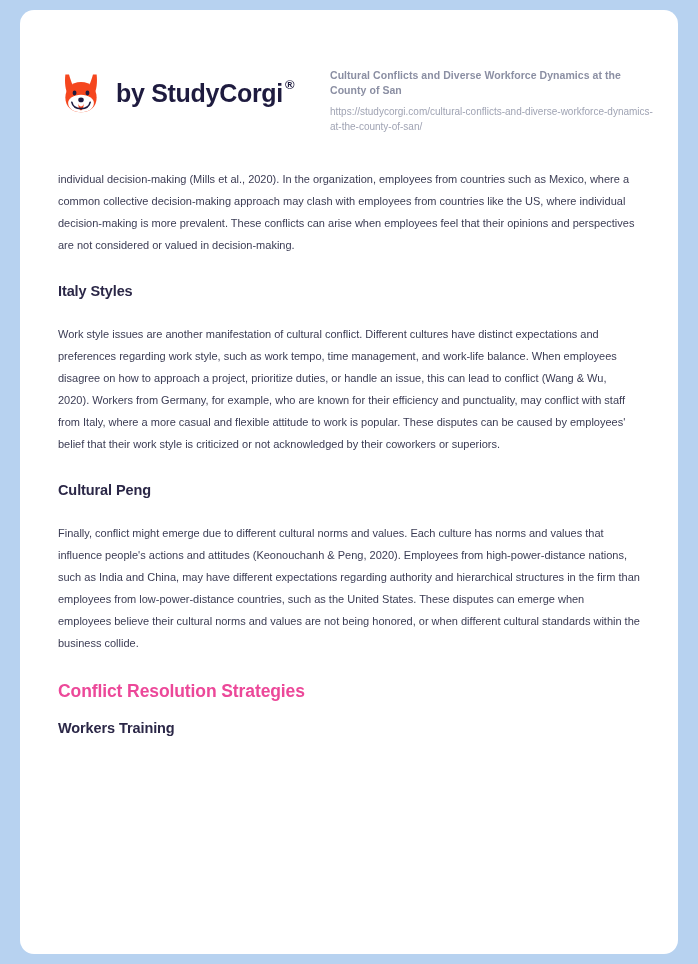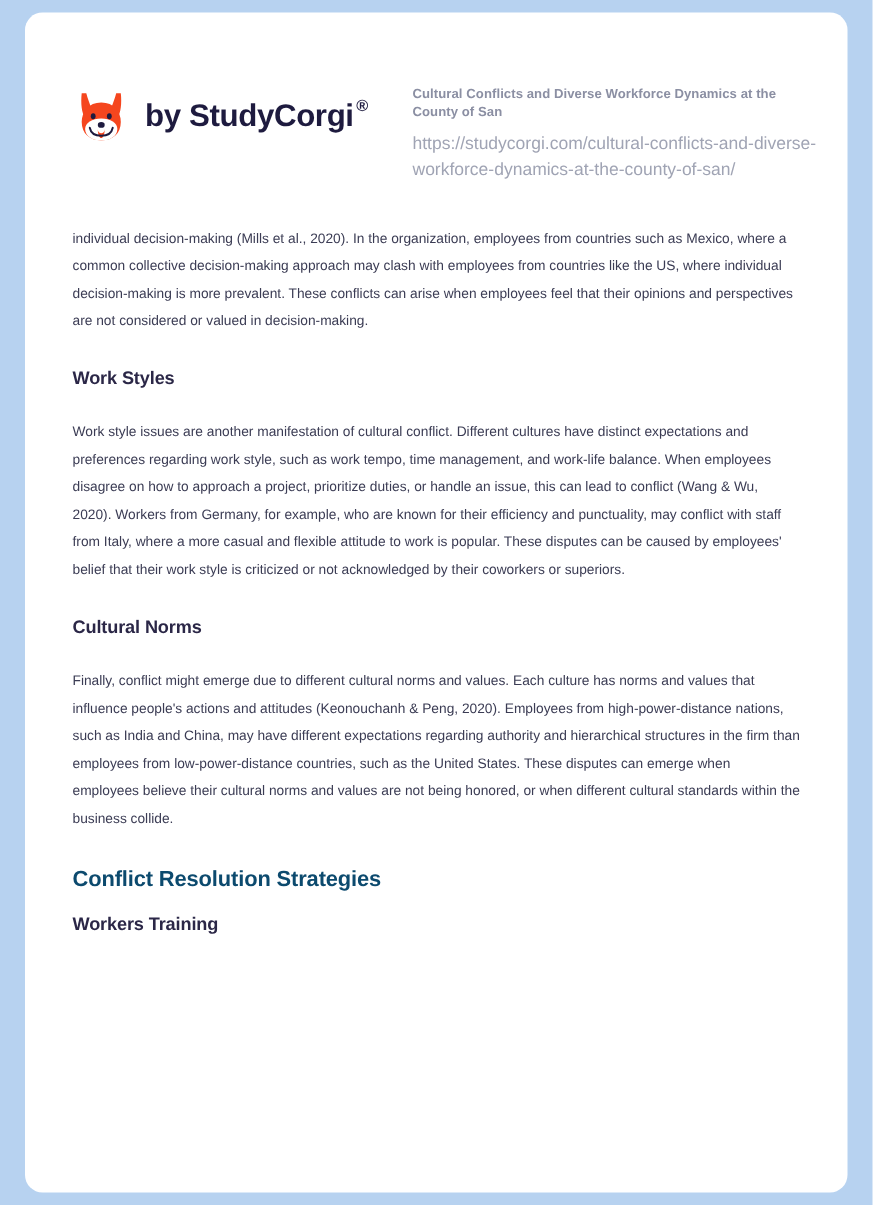--- a/index.html
+++ b/index.html
@@ -70,41 +70,41 @@
   .header-title {
     color: #8b8fa3;
     font-size: 10.5px;
     font-weight: bold;
     line-height: 1.45;
     letter-spacing: 0.05px;
     margin: 0;
   }
   .header-url {
     color: #a0a4b4;
-    font-size: 14px;
+    font-size: 10px;
     font-weight: normal;
     line-height: 1.5;
     margin: 6px 0 0 0;
     word-break: break-word;
   }
 
   
   .doc-body {
     padding: 0 38px 0 38px;
     margin-top: 34px;
   }
   .doc-body p {
     color: #3b3c54;
     font-size: 11px;
     line-height: 2.0;
     margin: 0 0 26px 0;
     text-align: left;
   }
   .doc-body h2 {
-    color: #0c4a6e;
+    color: #ec4899;
     font-size: 17.5px;
     font-weight: bold;
     line-height: 1.3;
     margin: 0 0 22px 0;
     letter-spacing: -0.1px;
   }
   .doc-body h3 {
     color: #2b2747;
     font-size: 14.5px;
     font-weight: bold;
@@ -143,24 +143,24 @@
       <p class="header-title">Cultural Conflicts and Diverse Workforce Dynamics at the County of San</p>
       <p class="header-url">https://studycorgi.com/cultural-conflicts-and-diverse-workforce-dynamics-at-the-county-of-san/</p>
     </div>
 
   </div>
 
   <div class="doc-body">
 
     <p>individual decision-making (Mills et al., 2020). In the organization, employees from countries such as Mexico, where a common collective decision-making approach may clash with employees from countries like the US, where individual decision-making is more prevalent. These conflicts can arise when employees feel that their opinions and perspectives are not considered or valued in decision-making.</p>
 
-    <h3>Work Styles</h3>
+    <h3>Italy Styles</h3>
     <p>Work style issues are another manifestation of cultural conflict. Different cultures have distinct expectations and preferences regarding work style, such as work tempo, time management, and work-life balance. When employees disagree on how to approach a project, prioritize duties, or handle an issue, this can lead to conflict (Wang &amp; Wu, 2020). Workers from Germany, for example, who are known for their efficiency and punctuality, may conflict with staff from Italy, where a more casual and flexible attitude to work is popular. These disputes can be caused by employees' belief that their work style is criticized or not acknowledged by their coworkers or superiors.</p>
 
-    <h3>Cultural Norms</h3>
+    <h3>Cultural Peng</h3>
     <p>Finally, conflict might emerge due to different cultural norms and values. Each culture has norms and values that influence people's actions and attitudes (Keonouchanh &amp; Peng, 2020). Employees from high-power-distance nations, such as India and China, may have different expectations regarding authority and hierarchical structures in the firm than employees from low-power-distance countries, such as the United States. These disputes can emerge when employees believe their cultural norms and values are not being honored, or when different cultural standards within the business collide.</p>
 
     <h2 class="h2-tight">Conflict Resolution Strategies</h2>
     <h3>Workers Training</h3>
 
   </div>
 
 </div>
 
 </body></html>

